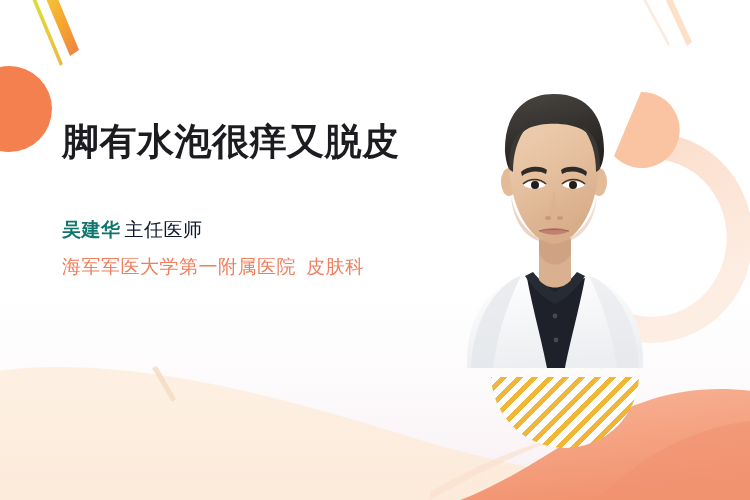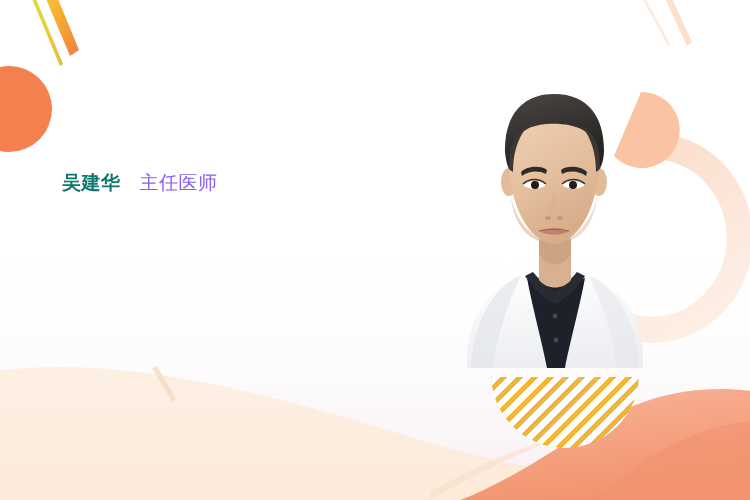--- a/index.html
+++ b/index.html
@@ -87,22 +87,22 @@
     font-size: 19px;
     line-height: 1.5;
     white-space: nowrap;
   }
   .doc-name {
     font-weight: 700;
     color: #0f766e;
     letter-spacing: .5px;
   }
   .doc-title {
-    color: #8b5cf6;
-    margin-left: 19px;
+    color: #0f172a;
+    margin-left: 4px;
     letter-spacing: .5px;
   }
   .affiliation {
     margin-top: 9px;
     font-size: 19px;
     color: #ef7f5e;
     letter-spacing: .5px;
     white-space: nowrap;
   }
   .affil-dept { margin-left: 10px; }
@@ -276,20 +276,24 @@
 
         <path d="M 64 118 C 68 140 82 158 100 164 C 80 164 66 144 64 118 Z" fill="#d3a98a" opacity="0.5"></path>
         <path d="M 150 118 C 146 140 132 158 114 164 C 134 164 148 144 150 118 Z" fill="#d3a98a" opacity="0.4"></path>
       </g>
     </svg>
 
     <div class="stripe-disc"></div>
   </div>
 
   <div class="text-block">
+    <h1 class="headline">脚有水泡很痒又脱皮</h1>
 
     <div class="byline">
       <span class="doc-name">吴建华</span><span class="doc-title">主任医师</span>
     </div>
 
+    <div class="affiliation">
+      <span>海军军医大学第一附属医院</span><span class="affil-dept">皮肤科</span>
+    </div>
   </div>
 
 </div>
 
 </body></html>

